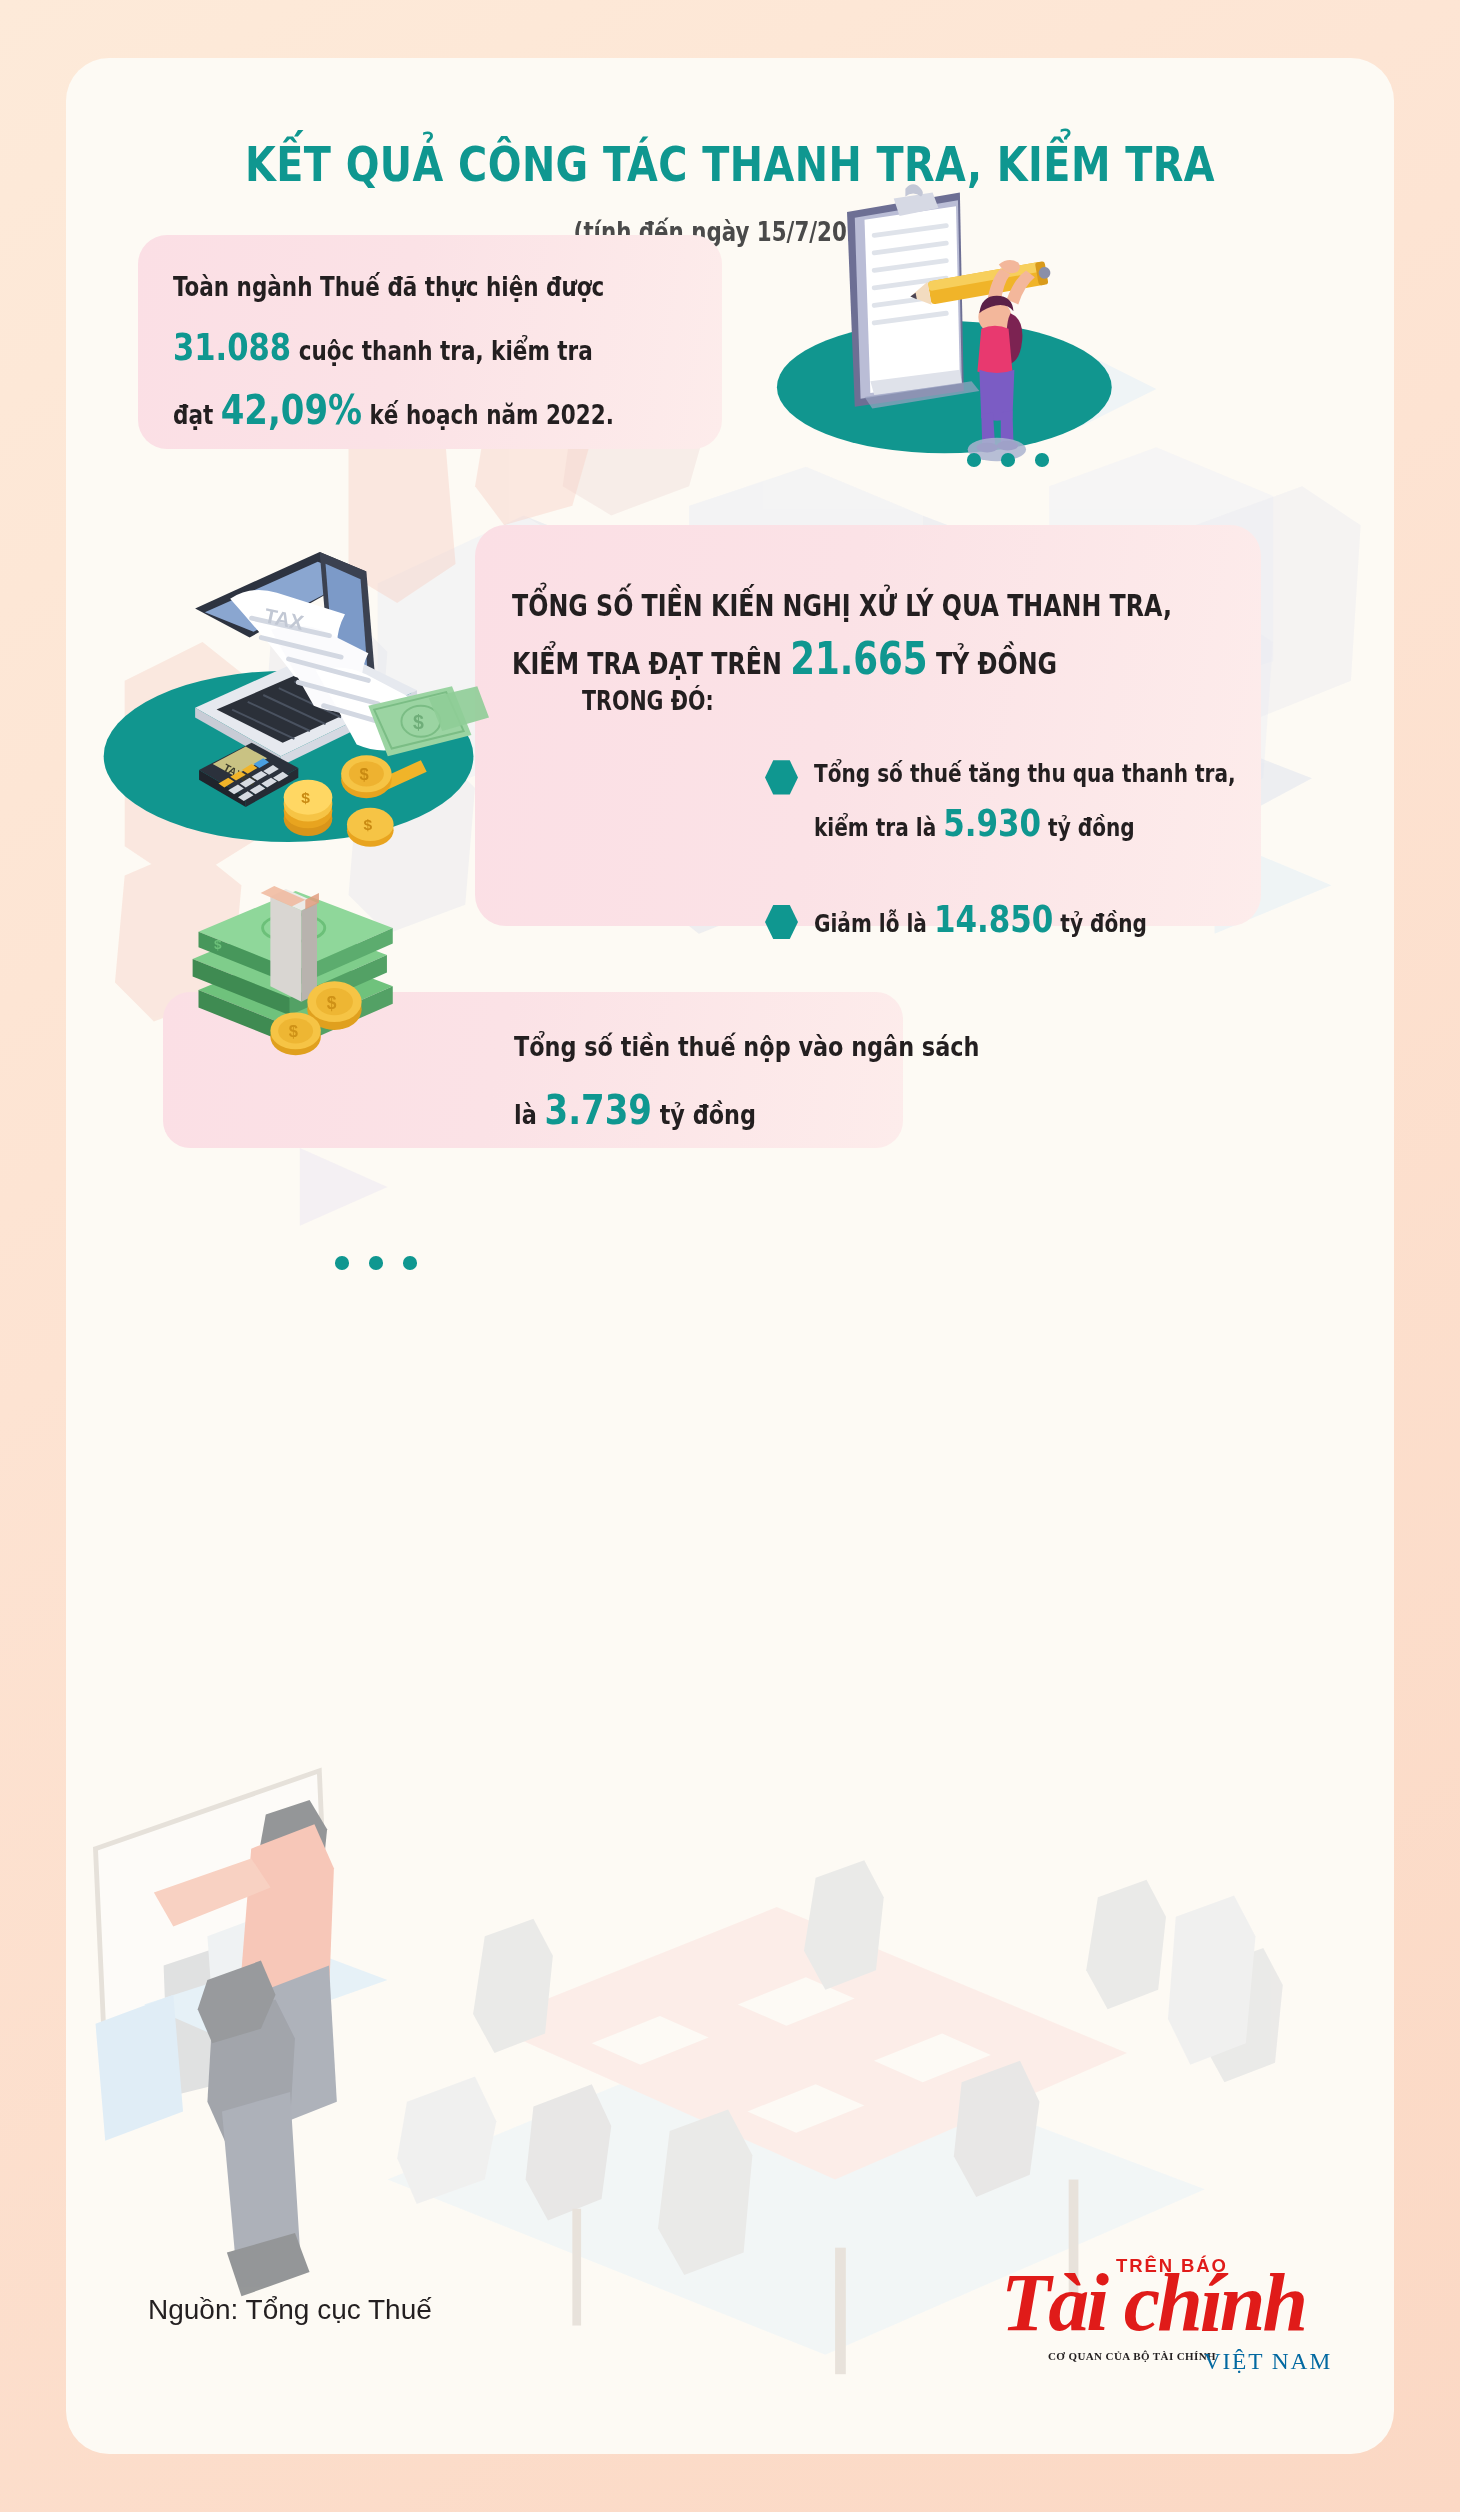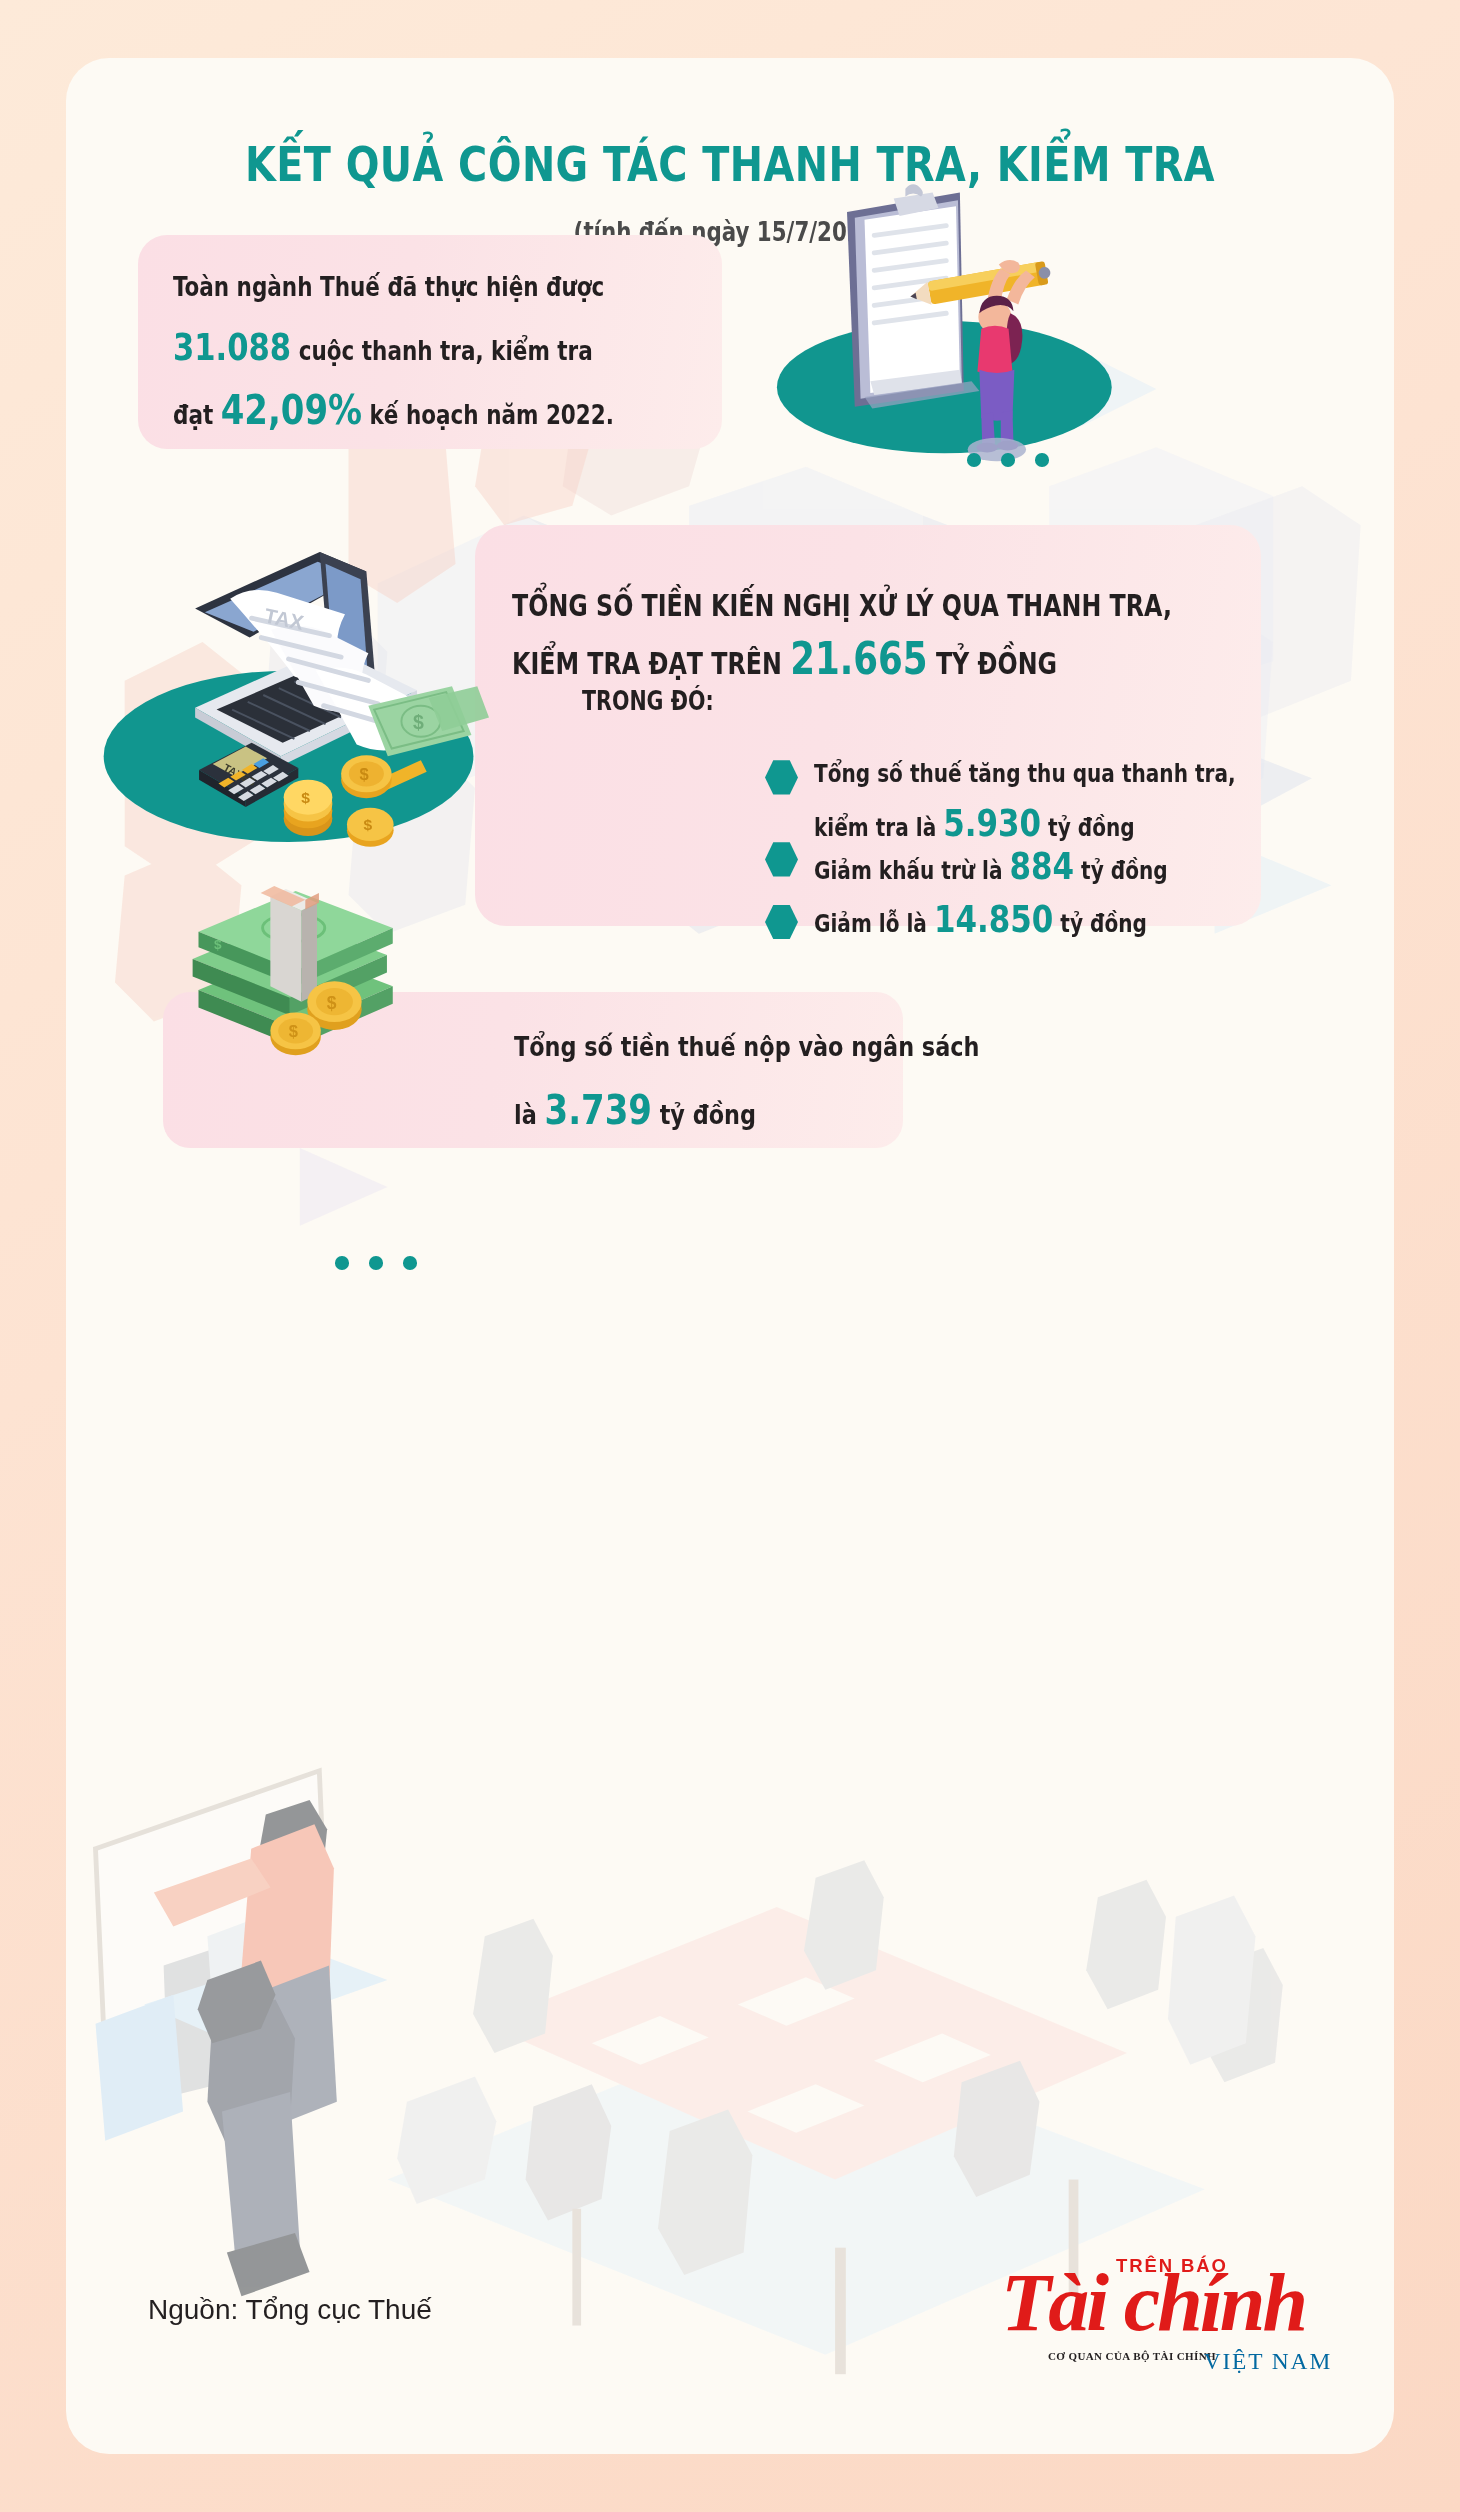--- a/index.html
+++ b/index.html
@@ -461,26 +461,20 @@
     <div id="b2h3">TRONG ĐÓ:</div>
 
     <div class="bullet-row" id="bl1">
       <span class="hexa"></span>
       <span class="bullet-text">
         <span>Tổng số thuế tăng thu qua thanh tra,</span><br>
         <span>kiểm tra là </span><span class="num">5.930</span><span> tỷ đồng</span>
       </span>
     </div>
 
-    <div class="bullet-row" id="bl2">
-      <span class="hexa"></span>
-      <span class="bullet-text">
-        <span>Giảm khấu trừ là </span><span class="num">884</span><span> tỷ đồng</span>
-      </span>
-    </div>
 
     <div class="bullet-row" id="bl3">
       <span class="hexa"></span>
       <span class="bullet-text">
         <span>Giảm lỗ là </span><span class="num">14.850</span><span> tỷ đồng</span>
       </span>
     </div>
 
     <div class="dots" id="dots2">
       <i></i>

